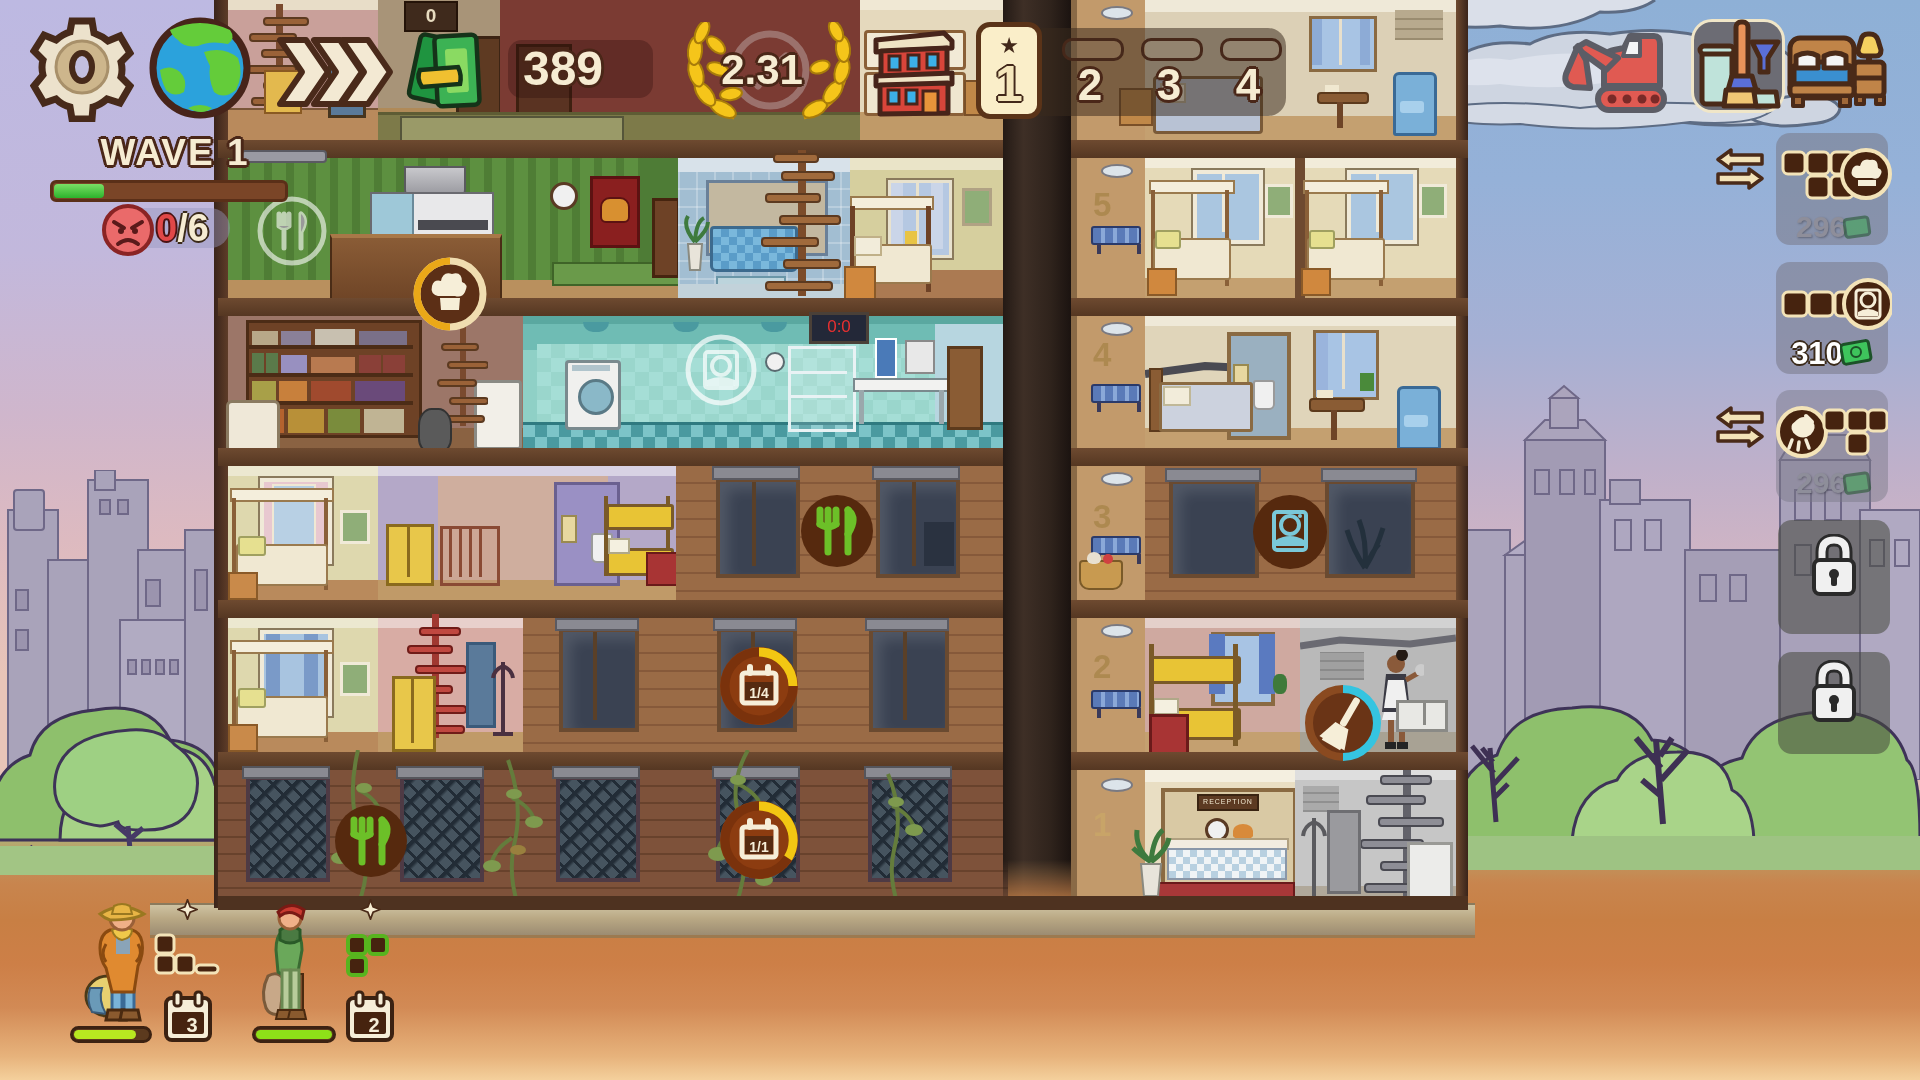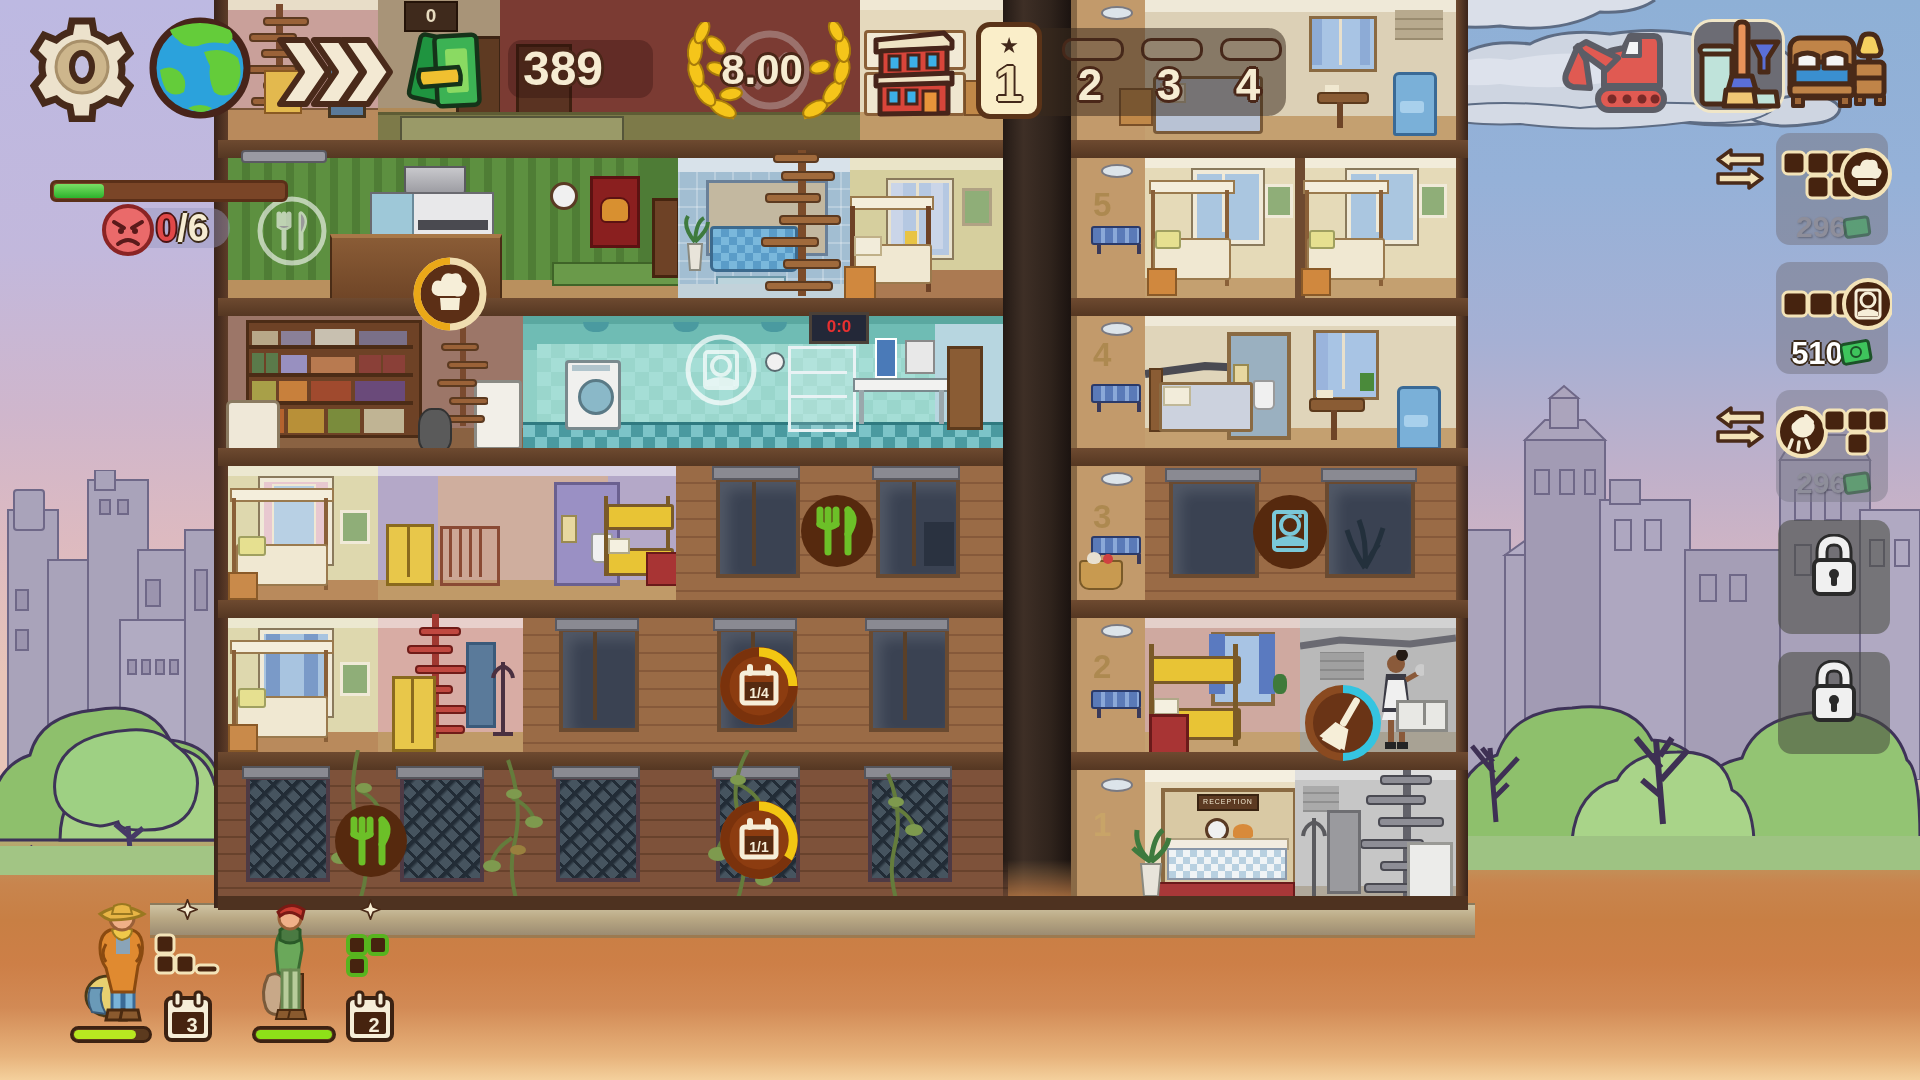--- a/index.html
+++ b/index.html
@@ -319,21 +319,21 @@
 
 <div class="a" style="left:330px;top:62px;width:100px;height:48px">
         <div class="a" style="left:0;top:0;width:100px;height:10px;background:#f2f2f0;border:2px solid #7a8a8e"></div>
         <div class="a" style="left:6px;top:12px;width:5px;height:34px;background:#9aa8ac"></div>
         <div class="a" style="left:86px;top:12px;width:5px;height:34px;background:#9aa8ac"></div>
       </div>
 
 <div class="a" style="left:352px;top:22px;width:18px;height:36px;background:#4a7ab8;border:2px solid #fff"></div>
 <div class="a" style="left:382px;top:24px;width:26px;height:30px;background:#e8e8e8;border:2px solid #8a8a8a"></div>
 
-<div class="a" style="left:286px;top:-4px;width:54px;height:26px;background:#232838;border:3px solid #4a4038;color:#e83030;font-weight:bold;font-size:17px;text-align:center;line-height:24px">0:0</div>
+<div class="a" style="left:286px;top:-4px;width:54px;height:26px;background:#232838;border:3px solid #4a4038;color:#e83030;font-weight:normal;font-size:17px;text-align:center;line-height:24px">0:0</div>
 
 <div class="a" style="left:60px;top:6px;width:26px;height:10px;background:#4a9aa0;border-radius:0 0 12px 12px"></div>
 <div class="a" style="left:150px;top:6px;width:26px;height:10px;background:#4a9aa0;border-radius:0 0 12px 12px"></div>
 <div class="a" style="left:238px;top:6px;width:26px;height:10px;background:#4a9aa0;border-radius:0 0 12px 12px"></div>
 
 <div class="a" style="left:424px;top:30px;width:30px;height:78px;background:#8a5c34;border:3px solid #5c3a1c"></div>
 
 <svg class="a" style="left:160px;top:16px" width="76" height="76" viewBox="0 0 76 76">
         <circle cx="38" cy="38" r="33" fill="none" stroke="#ffffff" stroke-opacity="0.7" stroke-width="5"></circle>
         <rect x="22" y="20" width="32" height="36" rx="3" fill="none" stroke="#ffffff" stroke-opacity="0.7" stroke-width="4"></rect>
@@ -866,21 +866,21 @@
 <ellipse cx="37" cy="72" rx="14" ry="7" transform="rotate(52 37 72)"></ellipse>
 <ellipse cx="28" cy="51" rx="14" ry="7" transform="rotate(74 28 51)"></ellipse>
 <ellipse cx="27" cy="29" rx="14" ry="7" transform="rotate(95 27 29)"></ellipse>
 <ellipse cx="34" cy="10" rx="12" ry="6" transform="rotate(115 34 10)"></ellipse>
 <ellipse cx="63" cy="72" rx="11" ry="6" transform="rotate(-8 63 72)"></ellipse>
 <ellipse cx="50" cy="47" rx="11" ry="6" transform="rotate(18 50 47)"></ellipse>
 <ellipse cx="48" cy="23" rx="11" ry="6" transform="rotate(42 48 23)"></ellipse>
 </g>
     </svg>
 
-<div class="a ol" style="left:714px;top:46px;width:96px;text-align:center;font-size:42px">8.00</div>
+<div class="a ol" style="left:714px;top:46px;width:96px;text-align:center;font-size:42px">2.31</div>
 
 <svg class="a" style="left:800px;top:22px" width="60" height="100" viewBox="0 0 60 100">
 <g transform="translate(60,0) scale(-1,1)">
 <path d="M56,96 Q22,86 14,54 Q10,28 24,4" fill="none" stroke="#c8940e" stroke-width="3"></path>
 <g fill="#f5c51a" stroke="#a87c0a" stroke-width="2">
 <ellipse cx="45" cy="87" rx="13" ry="7" transform="rotate(28 45 87)"></ellipse>
 <ellipse cx="27" cy="70" rx="13" ry="7" transform="rotate(52 27 70)"></ellipse>
 <ellipse cx="18" cy="49" rx="13" ry="7" transform="rotate(74 18 49)"></ellipse>
 <ellipse cx="17" cy="27" rx="13" ry="7" transform="rotate(95 17 27)"></ellipse>
 <ellipse cx="24" cy="9" rx="11" ry="6" transform="rotate(115 24 9)"></ellipse>
@@ -916,20 +916,21 @@
 
 <div class="a ol" style="left:1143px;top:60px;width:52px;text-align:center;font-size:44px">3</div>
 
 <div class="a ol" style="left:1222px;top:60px;width:52px;text-align:center;font-size:44px">4</div>
 
 <div class="a" style="left:976px;top:22px;width:66px;height:97px;background:#faeec9;border:5px solid #5a3318;border-radius:14px;box-sizing:border-box">
 <div class="a" style="left:0;top:6px;width:56px;text-align:center;font-size:22px;color:#42281a">★</div>
 <div class="a" style="left:0;top:28px;width:56px;text-align:center;font-size:50px;font-weight:bold;color:#f5e7bc;text-shadow:-2px 0 #42281a,2px 0 #42281a,0 -2px #42281a,0 2px #42281a,-1px -1px #42281a,1px 1px #42281a,1px -1px #42281a,-1px 1px #42281a">1</div>
 </div>
 
+<div class="a ol" style="left:60px;top:132px;width:230px;text-align:center;font-size:37px;letter-spacing:2px">WAVE 1</div>
 
 <div class="a" style="left:50px;top:180px;width:238px;height:22px;background:#7a4527;border:3px solid #5a2f18;border-radius:6px;box-sizing:border-box">
       <div class="a" style="left:1px;top:1px;width:50px;height:14px;background:linear-gradient(180deg,#7ae065,#2cb32c);border-radius:4px"></div>
     </div>
 
 <div class="a" style="left:104px;top:208px;width:126px;height:40px;background:rgba(150,150,190,0.45);border-radius:20px"></div>
 
 <svg class="a" style="left:100px;top:202px" width="56" height="56" viewBox="0 0 56 56">
       <circle cx="28" cy="28" r="24" fill="#ea6a6a" stroke="#8a2424" stroke-width="4"></circle>
       <path d="M14,20 L24,26 M42,20 L32,26" stroke="#5a1a1a" stroke-width="4" stroke-linecap="round"></path>
@@ -1019,21 +1020,21 @@
         <rect x="3" y="14" width="24" height="24" rx="5"></rect>
         <rect x="29" y="14" width="24" height="24" rx="5"></rect>
         <rect x="55" y="14" width="24" height="24" rx="5"></rect>
       </g>
 <circle cx="88" cy="26" r="24" fill="#46230f" stroke="#f3e3b8" stroke-width="4"></circle>
 <rect x="76" y="12" width="24" height="28" rx="3" fill="none" stroke="#f6eed8" stroke-width="3"></rect>
       <circle cx="88" cy="22" r="7" fill="none" stroke="#f6eed8" stroke-width="3"></circle>
       <path d="M78,34 Q88,28 98,34 L98,38 L78,38 Z" fill="#f6eed8"></path>
 </svg>
 
-<div class="a" style="left:1782px;top:336px;width:70px;text-align:center;font-size:31px;font-weight:bold;color:#ffffff;text-shadow:-2px 0 #3a2a1a,2px 0 #3a2a1a,0 -2px #3a2a1a,0 2px #3a2a1a">510</div>
+<div class="a" style="left:1782px;top:336px;width:70px;text-align:center;font-size:31px;font-weight:bold;color:#ffffff;text-shadow:-2px 0 #3a2a1a,2px 0 #3a2a1a,0 -2px #3a2a1a,0 2px #3a2a1a">310</div>
 <svg class="a" style="left:1840px;top:336px" width="36" height="34" viewBox="0 0 36 34">
       <rect x="2" y="6" width="28" height="20" rx="3" fill="#3ec45c" stroke="#1c5228" stroke-width="3" transform="rotate(-10 18 17)"></rect>
       <circle cx="16" cy="16" r="5" fill="none" stroke="#1c5228" stroke-width="2"></circle>
     </svg>
 
 <svg class="a" style="left:1716px;top:406px" width="48" height="42" viewBox="0 0 48 42">
       <g fill="#f3e3b8" stroke="#4a2a18" stroke-width="3.5" stroke-linejoin="round">
         <path d="M15,2 L15,7 L46,7 L46,16 L15,16 L15,21 L2,11.5 Z"></path>
         <path d="M33,21 L46,30.5 L33,40 L33,35 L2,35 L2,26 L33,26 Z"></path>
       </g>

